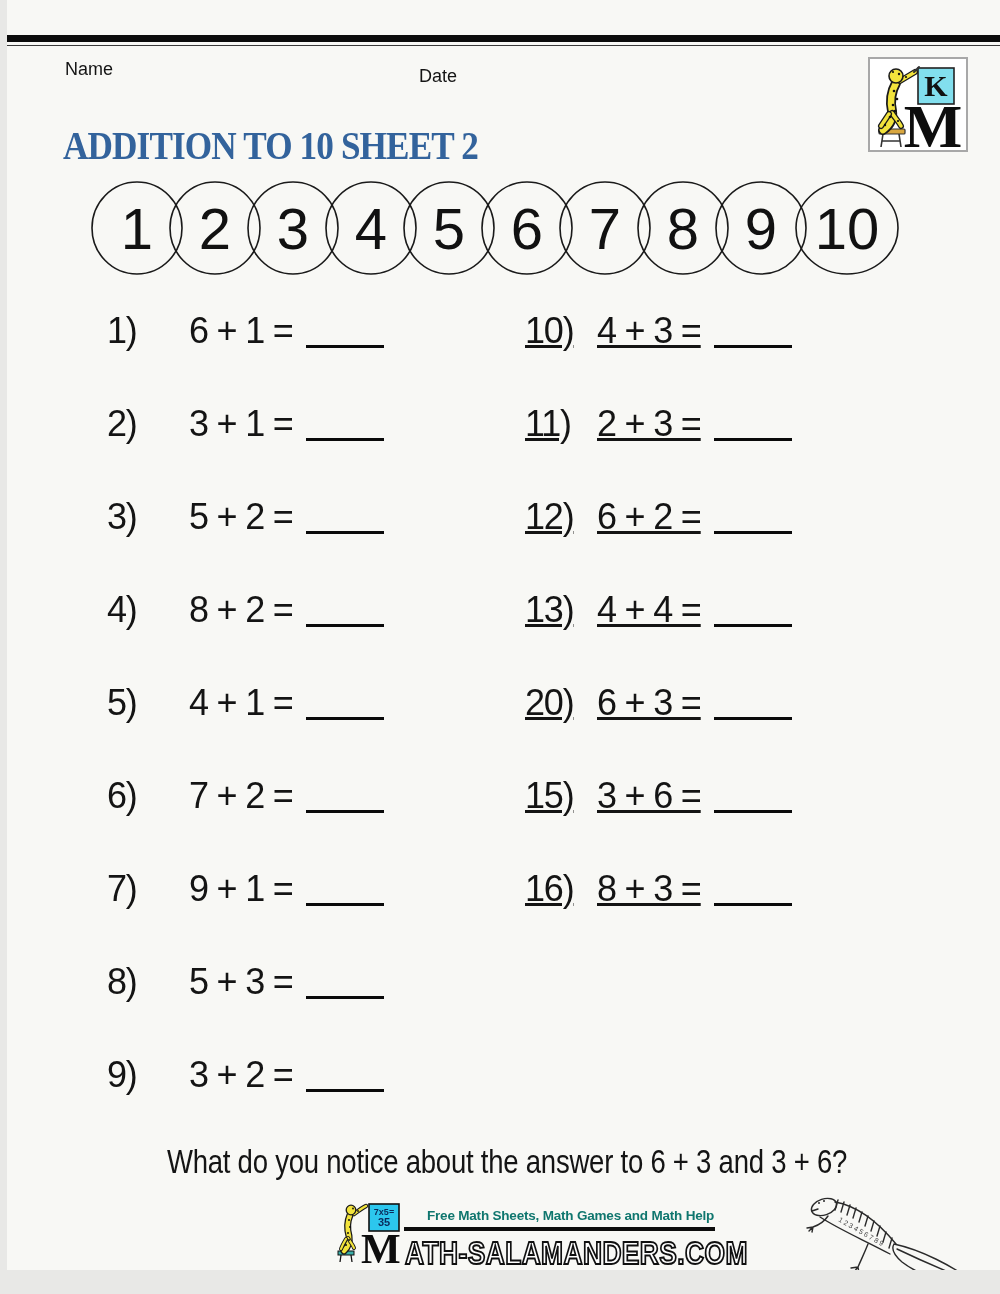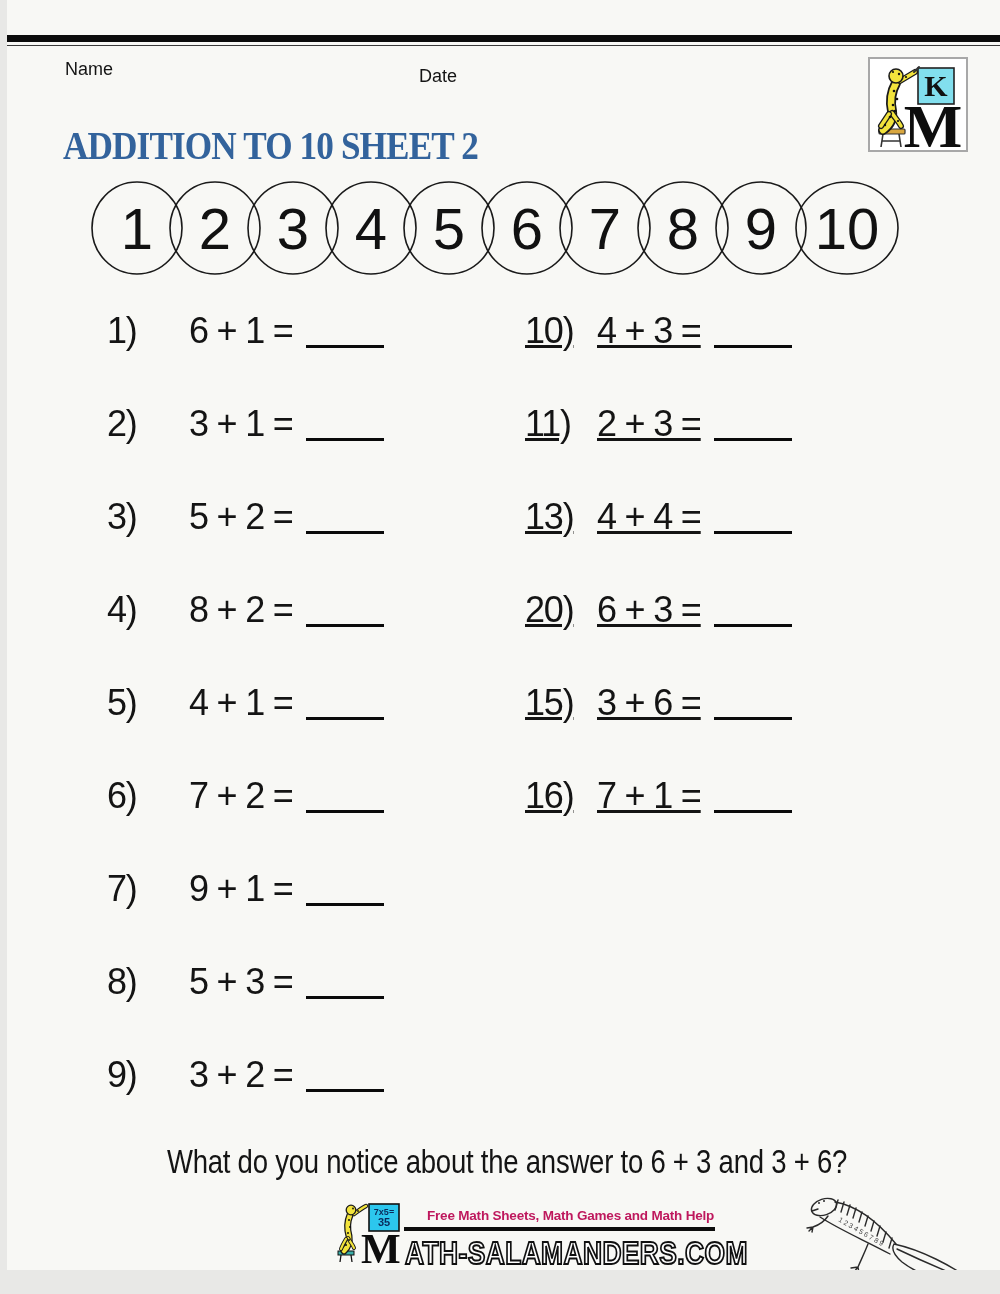--- a/index.html
+++ b/index.html
@@ -46,21 +46,21 @@
 
   .question {
     position:absolute; left:0; top:1142px; width:1000px; text-align:center;
     font-size:34px; letter-spacing:-0.3px; white-space:nowrap;
     transform:scaleX(0.81); transform-origin:center top;
   }
 
   .footer-art { position:absolute; left:330px; top:1198px; }
   .tagline {
     position:absolute; left:420px; top:1208px;
-    font-size:13.5px; font-weight:bold; letter-spacing:-0.2px; color:#be185d; white-space:nowrap;
+    font-size:13.5px; font-weight:bold; letter-spacing:-0.2px; color:#0f766e; white-space:nowrap;
   }
   .divider { position:absolute; left:397px; top:1227px; width:311px; height:4px; background:#0d0d0d; }
   .wm-m {
     position:absolute; left:354px; top:1228px;
     font-family:"Liberation Serif", serif; font-weight:bold; font-size:42px; color:#0d0d0d; line-height:1;
   }
   .wordmark {
     position:absolute; left:398px; top:1238px; white-space:nowrap;
     font-weight:bold; font-size:31px; color:#ffffff; line-height:1;
     -webkit-text-stroke:2px #101010; letter-spacing:0.5px;
@@ -201,37 +201,42 @@
         <span class="plabel">10)</span>
         <span class="pexp">4 + 3 =</span>
         <span class="blank"></span>
       </div>
     <div class="prob">
         <span class="plabel">11)</span>
         <span class="pexp">2 + 3 =</span>
         <span class="blank"></span>
       </div>
     <div class="prob">
+        <span class="plabel">12)</span>
+        <span class="pexp">6 + 2 =</span>
+        <span class="blank"></span>
+      </div>
+    <div class="prob">
         <span class="plabel">13)</span>
         <span class="pexp">4 + 4 =</span>
         <span class="blank"></span>
       </div>
     <div class="prob">
         <span class="plabel">20)</span>
         <span class="pexp">6 + 3 =</span>
         <span class="blank"></span>
       </div>
     <div class="prob">
         <span class="plabel">15)</span>
         <span class="pexp">3 + 6 =</span>
         <span class="blank"></span>
       </div>
     <div class="prob">
         <span class="plabel">16)</span>
-        <span class="pexp">7 + 1 =</span>
+        <span class="pexp">8 + 3 =</span>
         <span class="blank"></span>
       </div>
   </div>
 
   <div class="question">What do you notice about the answer to 6 + 3 and 3 + 6?</div>
 
   <svg class="footer-art" width="66" height="70" viewBox="0 0 66 70">
     <rect x="32" y="6" width="30" height="27" fill="#2cc7ee" stroke="#111" stroke-width="1.6"></rect>
     <text x="47" y="17" text-anchor="middle" font-size="9" font-weight="bold" fill="#0b2a5a">7x5=</text>
     <text x="47" y="28" text-anchor="middle" font-size="11" font-weight="bold" fill="#0b2a5a">35</text>

